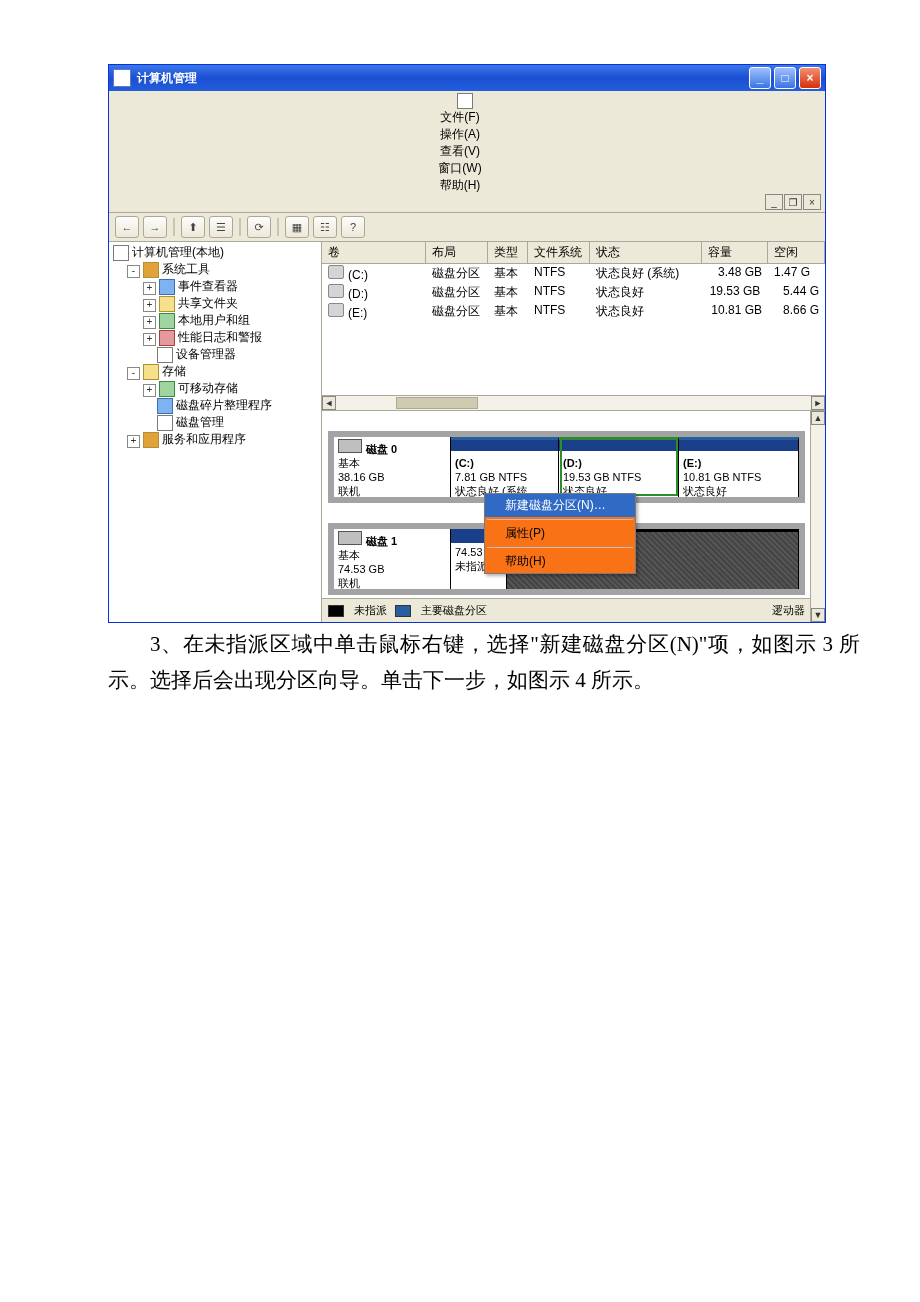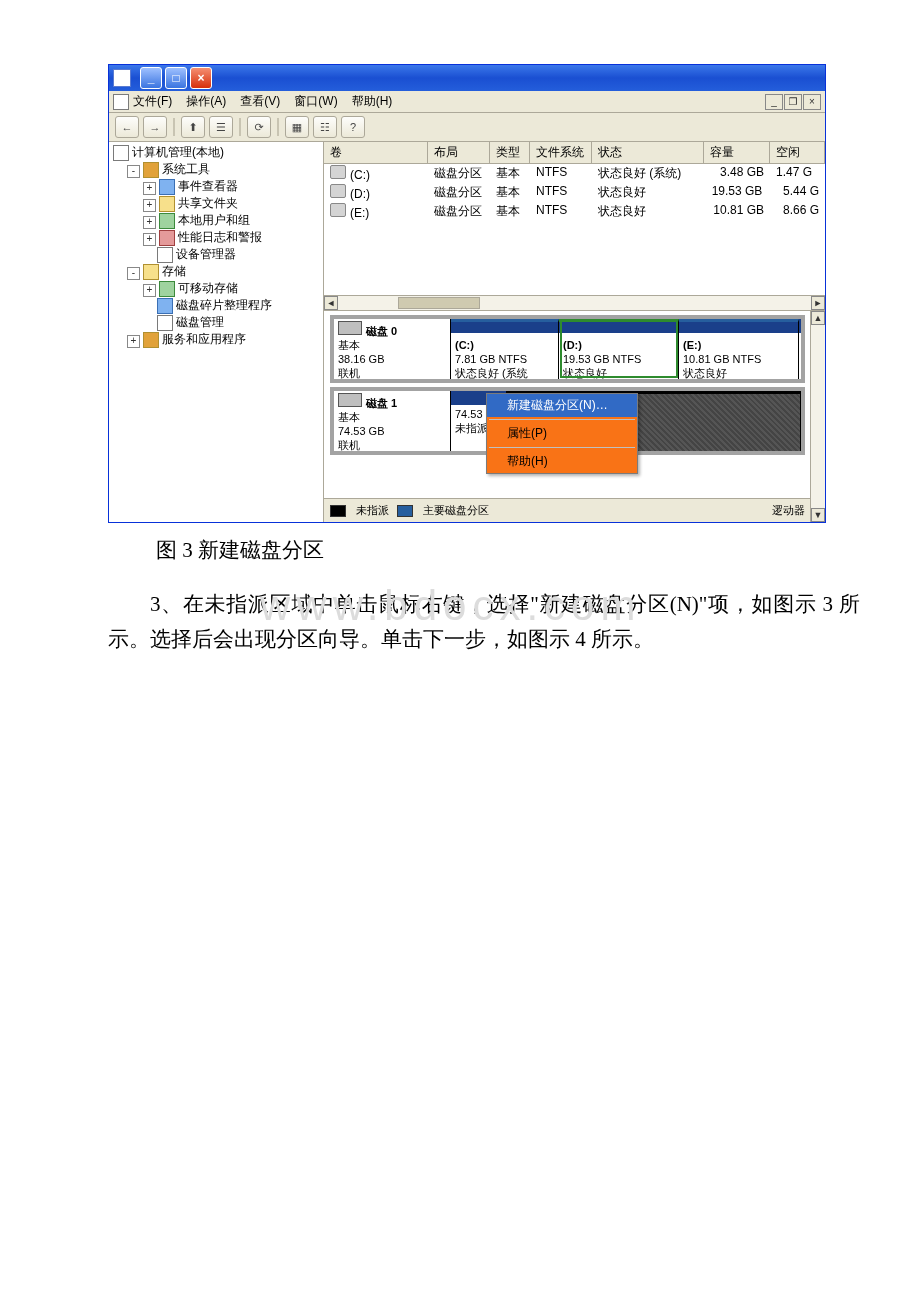--- a/index.html
+++ b/index.html
@@ -76,20 +76,21 @@
     color:#fff; font-weight:bold; font-size:12px;
   }
   .wbtn.close { background: linear-gradient(#f58f72,#d62f0a); }
   .menubar {
     background: #ece9d8;
     display: flex;
     align-items: center;
     padding: 2px 4px;
     border-bottom: 1px solid #aca899;
     font-size: 12px;
+    flex-direction: column;
   }
   .menubar .icon {
     width: 14px; height:14px;
     margin-right:4px;
     background:#fff; border:1px solid #7b7b7b;
     display:inline-block;
   }
   .menubar span { margin-right: 14px; }
   .mdi-controls {
     margin-left:auto;
@@ -225,22 +226,22 @@
   .graph-area {
     flex:1;
     background:#fff;
     position:relative;
     display:flex;
     flex-direction:column;
     overflow:hidden;
   }
   .disk-row {
     display:flex;
-    margin: 4px 6px 2px 6px;
-    border:4px solid #a3a3a3;
+    margin: 20px 6px 2px 6px;
+    border:6px solid #a3a3a3;
     height:60px;
   }
   .disk-info {
     width:108px;
     border-right:1px solid #000;
     padding: 2px 4px;
     font-size:11px;
     line-height:14px;
   }
   .disk-info .dic {
@@ -330,20 +331,21 @@
 </style>
 </head>
 <body>
 
 <div class="page">
 
 
   <div class="xp-window">
     <div class="titlebar">
       <span class="icon"></span>
+      <span class="title">计算机管理</span>
       <div class="wbtn">_</div>
       <div class="wbtn">□</div>
       <div class="wbtn close">×</div>
     </div>
 
     <div class="menubar">
       <span class="icon"></span>
       <span>文件(F)</span>
       <span>操作(A)</span>
       <span>查看(V)</span>
@@ -525,17 +527,16 @@
             <span style="flex:1"></span>
             <span>逻动器</span>
           </div>
         </div>
       </div>
     </div>
   </div>
 
   <div class="watermark">www.bdocx.com</div>
 
-  <p class="para caption">图 3   新建磁盘分区</p>
 
   <p class="para indent">3、在未指派区域中单击鼠标右键，选择"新建磁盘分区(N)"项，如图示 3 所示。选择后会出现分区向导。单击下一步，如图示 4 所示。</p>
 
 </div>
 
 </body></html>

